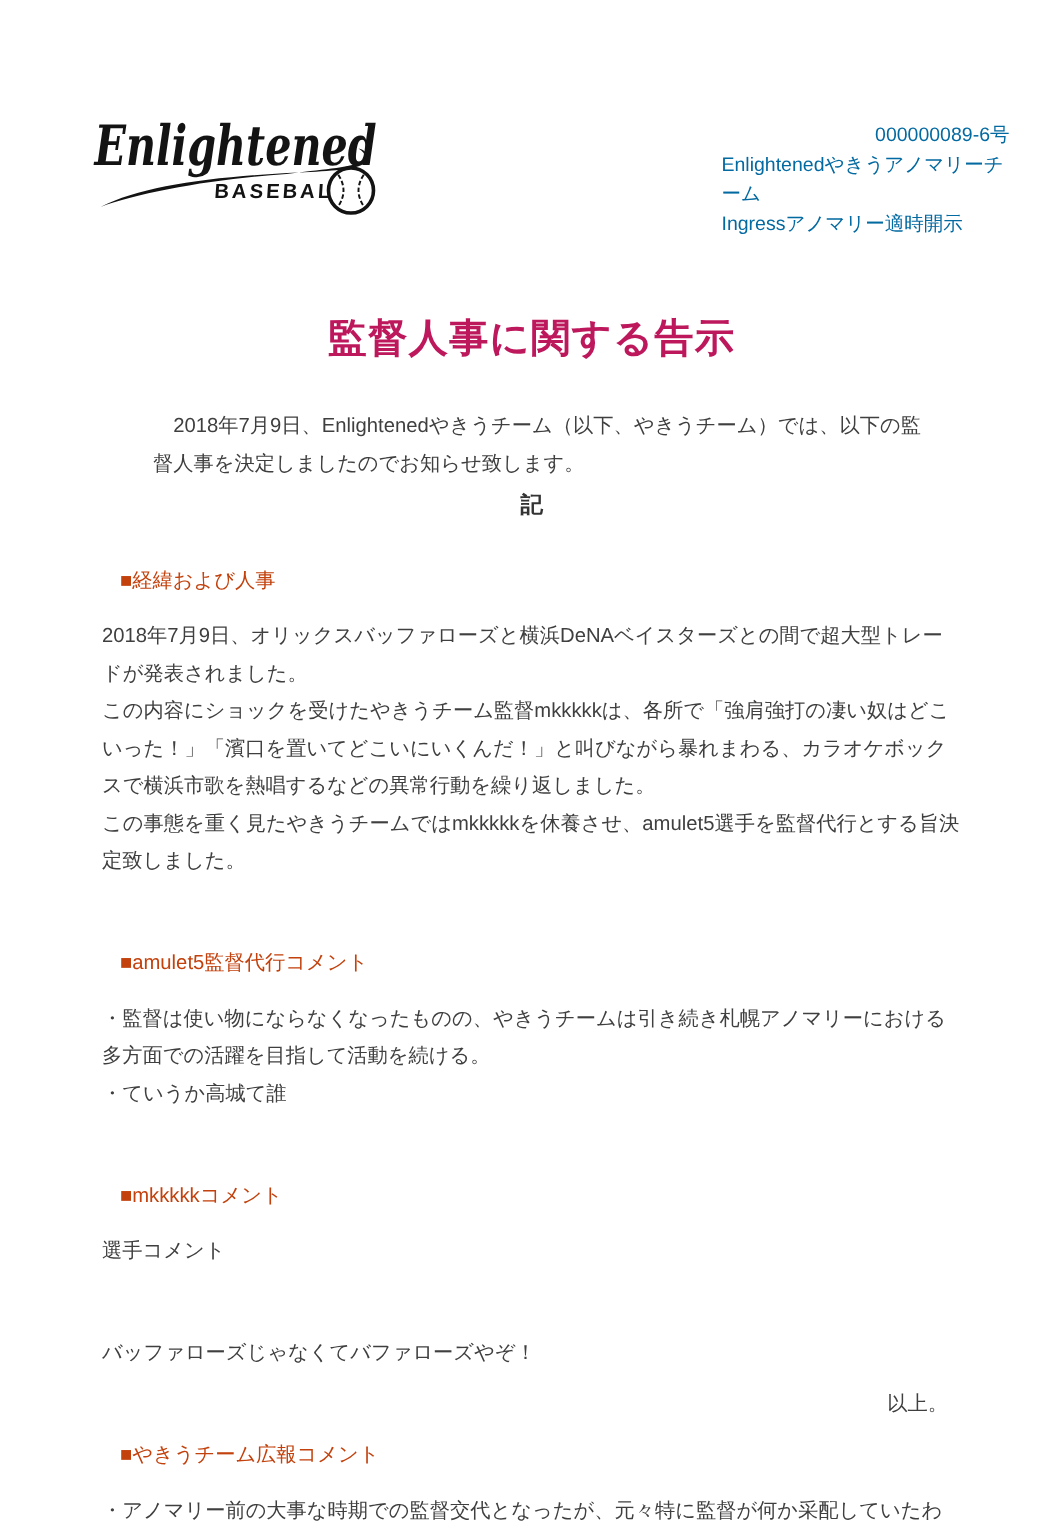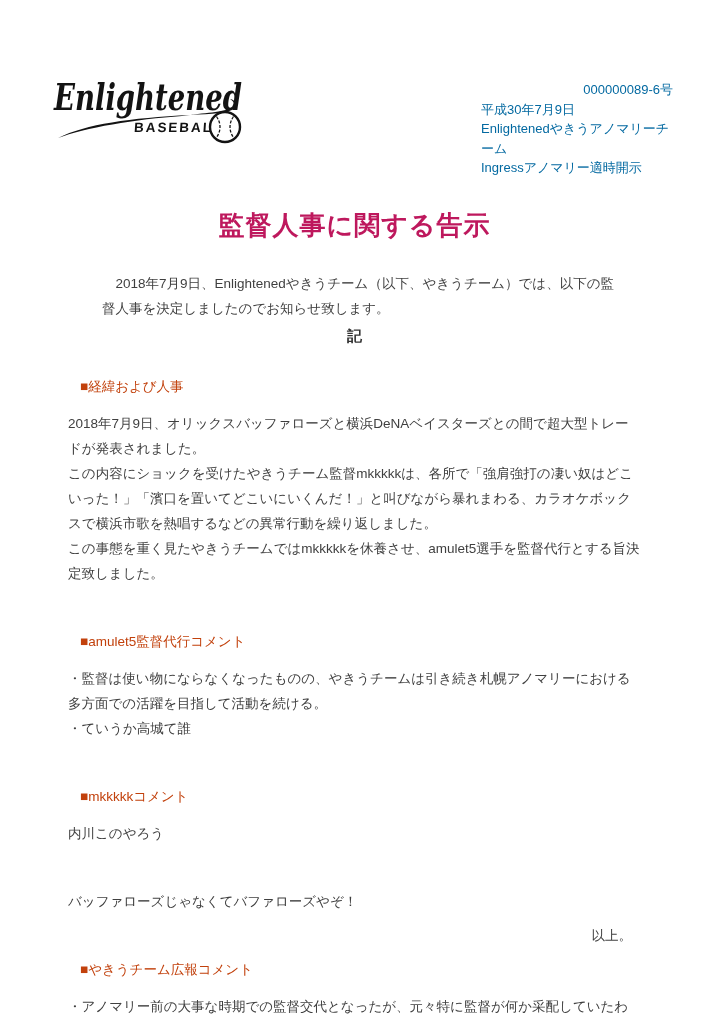--- a/index.html
+++ b/index.html
@@ -8,21 +8,21 @@
     position: relative;
     width: 709px;
     height: 1024px;
     background: #ffffff;
     font-family: "Liberation Sans", sans-serif;
     color: #3f3f3f;
     overflow: hidden;
   }
 
   
-  .logo { position: absolute; left: 52px; top: 70px; width: 205px; height: 90px; }
+  .logo { position: absolute; left: 61px; top: 70px; width: 205px; height: 90px; }
   .logo svg { display: block; }
   .logo-script {
     font-family: "DejaVu Serif", serif;
     font-style: italic;
     font-weight: bold;
     fill: #131313;
   }
   .logo-sub {
     font-family: "Liberation Sans", sans-serif;
     font-weight: bold;
@@ -123,21 +123,20 @@
       <g>
         <circle cx="173" cy="57" r="15" fill="#ffffff" stroke="#131313" stroke-width="2.4"></circle>
         <path d="M164.5,46.5 q7 10.5 0 21" fill="none" stroke="#131313" stroke-width="1.3" stroke-dasharray="3,1.6"></path>
         <path d="M181.5,46.5 q-7 10.5 0 21" fill="none" stroke="#131313" stroke-width="1.3" stroke-dasharray="3,1.6"></path>
       </g>
     </svg>
   </div>
 
   <div class="header-info">
     <div class="doc-number">000000089-6号</div>
-    <div>平成30年7月9日</div>
     <div>Enlightenedやきうアノマリーチーム</div>
     <div>Ingressアノマリー適時開示</div>
   </div>
 
   <h1 class="title">監督人事に関する告示</h1>
 
   <p class="intro">2018年7月9日、Enlightenedやきうチーム（以下、やきうチーム）では、以下の監督人事を決定しましたのでお知らせ致します。</p>
 
   <div class="record">記</div>
 
@@ -151,21 +150,21 @@
     </section>
 
     <section class="sec">
       <h2>■amulet5監督代行コメント</h2>
       <p>・監督は使い物にならなくなったものの、やきうチームは引き続き札幌アノマリーにおける多方面での活躍を目指して活動を続ける。</p>
       <p>・ていうか高城て誰</p>
     </section>
 
     <section class="sec">
       <h2>■mkkkkkコメント</h2>
-      <p>内川このやろう</p>
+      <p>選手コメント</p>
     </section>
 
     <section class="sec">
       <p>バッファローズじゃなくてバファローズやぞ！</p>
     </section>
 
     <section class="sec">
       <h2>■やきうチーム広報コメント</h2>
       <p>・アノマリー前の大事な時期での監督交代となったが、元々特に監督が何か采配していたわけでもないため影響は無い見込み。</p>
     </section>

